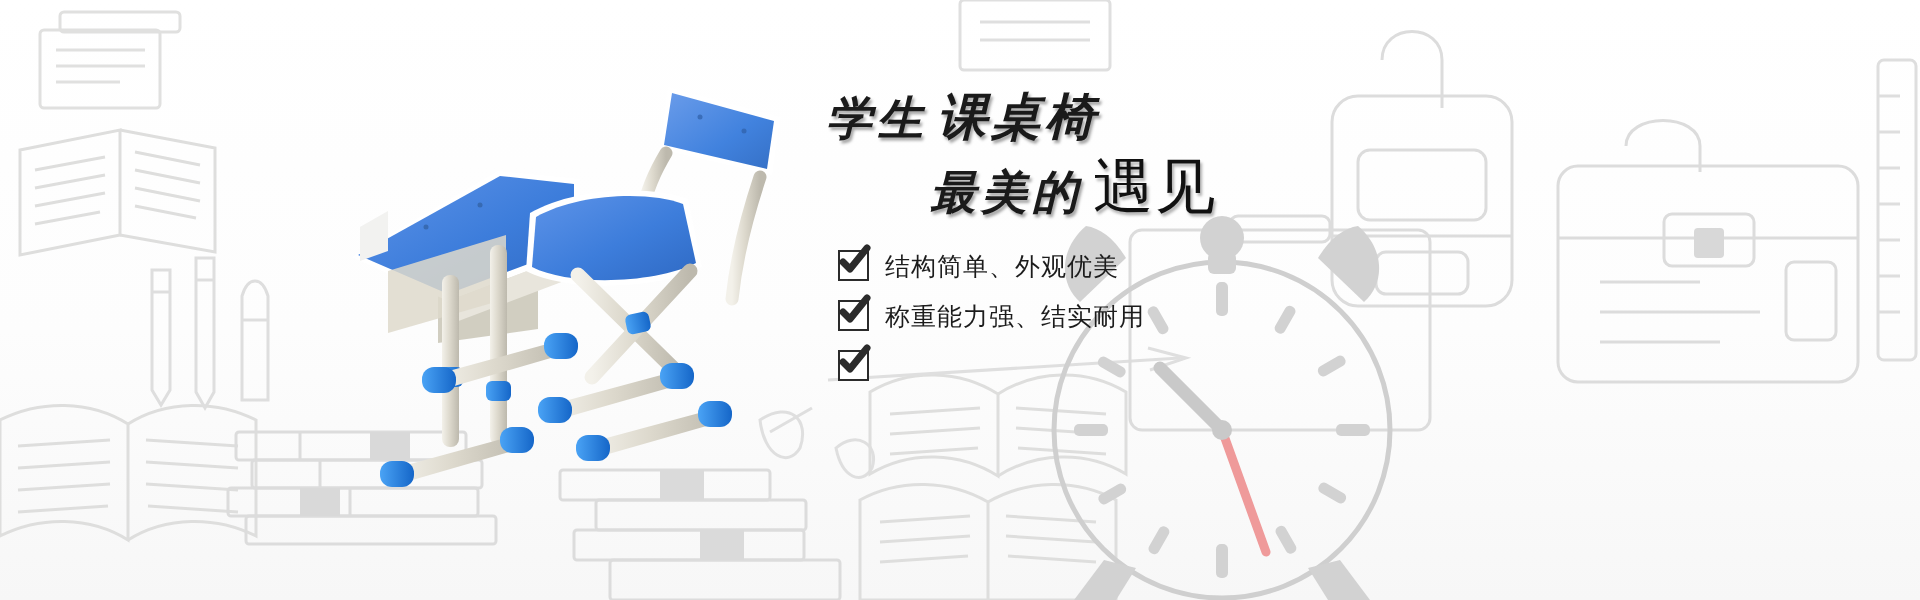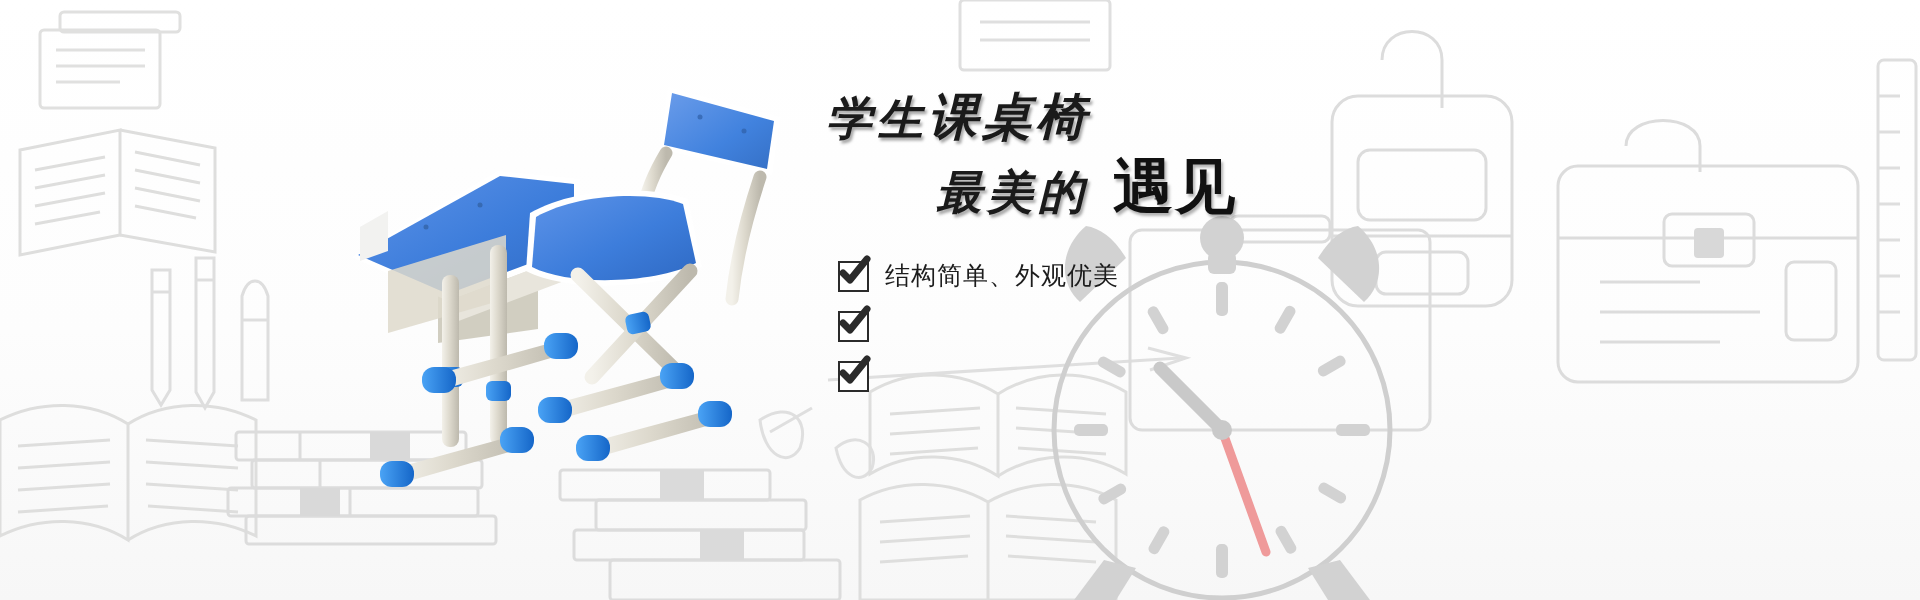--- a/index.html
+++ b/index.html
@@ -21,47 +21,47 @@
   
   .product{position:absolute;left:330px;top:75px;width:480px;height:430px;}
   .product svg{display:block;width:480px;height:430px;}
 
   
   .copy{position:absolute;left:818px;top:92px;width:520px;height:300px;}
 
   .headline{position:relative;height:150px;}
   .hl-line1{
     position:absolute;left:8px;top:0px;
-    display:flex;align-items:flex-end;
+    display:flex;align-items:flex-end;gap:9px;
   }
   .hl-line2{
-    position:absolute;left:118px;top:64px;
+    position:absolute;left:112px;top:64px;
     display:flex;align-items:flex-end;
   }
   .calli{
     font-family:"Liberation Serif","DejaVu Serif",serif;
     font-style:italic;font-weight:700;
     color:#1a1a1a;
     text-shadow:2px 3px 3px rgba(0,0,0,.35);
     letter-spacing:5px;
     line-height:1;
   }
   .calli-sm{font-size:46px;}
   .calli-lg{font-size:50px;letter-spacing:4px;}
   .bold-hei{
     font-family:"DejaVu Sans","Liberation Sans",sans-serif;
-    font-weight:700;font-size:60px;color:#111;
+    font-weight:400;font-size:60px;color:#111;
     letter-spacing:2px;line-height:1;
     text-shadow:2px 3px 3px rgba(0,0,0,.30);
-    margin-left:24px;
+    margin-left:10px;
   }
 
   .features{position:absolute;left:20px;top:158px;}
   .feature-row{
-    display:flex;align-items:flex-end;
+    display:flex;align-items:flex-start;
     height:42px;margin-bottom:8px;
   }
   .check-box{
     position:relative;width:27px;height:27px;
     border:2px solid #2b2b2b;background:#fff;
     margin-right:16px;flex:none;
   }
   .check-box svg{position:absolute;left:-3px;top:-9px;width:34px;height:34px;}
   .feature-text{
     font-size:25px;color:#1c1c1c;
@@ -365,20 +365,21 @@
         </span>
         <span class="feature-text">结构简单、外观优美</span>
       </div>
 
       <div class="feature-row">
         <span class="check-box">
           <svg viewBox="0 0 34 34" xmlns="http://www.w3.org/2000/svg">
             <path d="M6 19 L13 26 L30 5" fill="none" stroke="#2b2b2b" stroke-width="7" stroke-linecap="round" stroke-linejoin="round"></path>
           </svg>
         </span>
+        <span class="feature-text">称重能力强、结实耐用</span>
       </div>
 
       <div class="feature-row">
         <span class="check-box">
           <svg viewBox="0 0 34 34" xmlns="http://www.w3.org/2000/svg">
             <path d="M6 19 L13 26 L30 5" fill="none" stroke="#2b2b2b" stroke-width="7" stroke-linecap="round" stroke-linejoin="round"></path>
           </svg>
         </span>
       </div>
 

